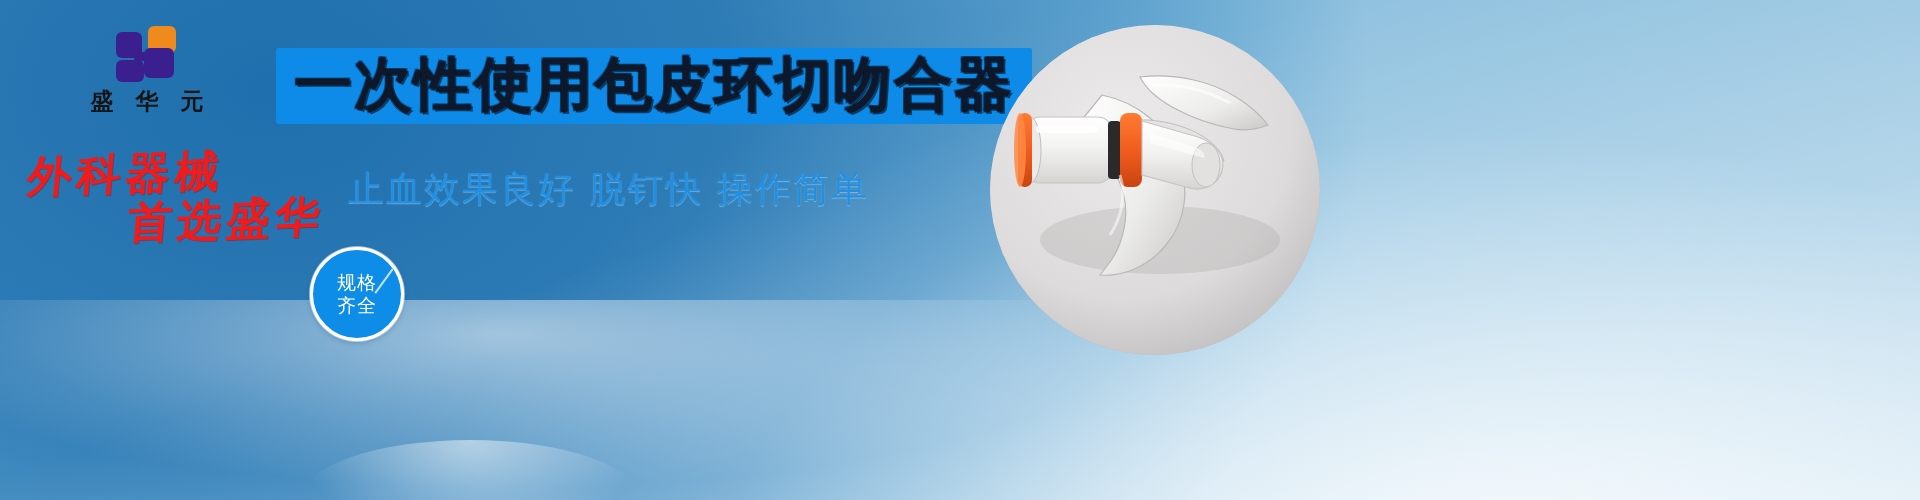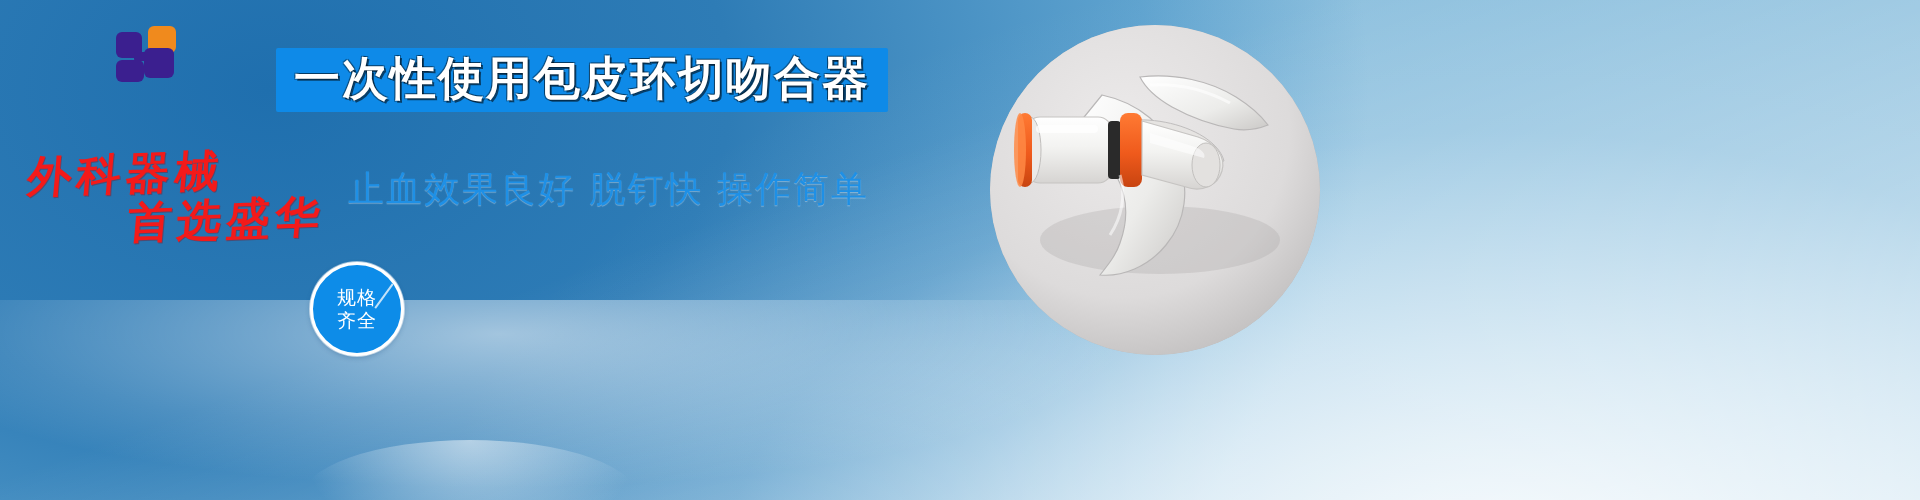--- a/index.html
+++ b/index.html
@@ -68,42 +68,42 @@
 
   
   #title-bar {
     position:absolute; left:276px; top:48px;
     background:#0e8ae8;
     padding:6px 18px 9px 18px;
     border-radius:2px;
   }
   #title-bar .title-text {
     font-family:"DejaVu Sans","Liberation Sans",sans-serif;
-    font-size:46px; font-weight:700; color:#ffffff;
+    font-size:58px; font-weight:700; color:#0f172a;
     letter-spacing:2px; line-height:1.06;
     white-space:nowrap;
     text-shadow:2px 2px 0 rgba(0,0,0,0.55), -1px -1px 0 rgba(0,0,0,0.35),
                 1px -1px 0 rgba(0,0,0,0.35), -1px 1px 0 rgba(0,0,0,0.35);
   }
 
   
   #subtitle {
     position:absolute; left:348px; top:165px;
     font-family:"DejaVu Sans","Liberation Sans",sans-serif;
     font-size:36px; font-weight:400;
     color:#1e90e6;
     letter-spacing:2px;
     white-space:nowrap;
     text-shadow:0 1px 1px rgba(255,255,255,0.35);
     text-align:right;
   }
 
   
   #features {
-    position:absolute; left:310px; top:262px;
+    position:absolute; left:310px; top:247px;
     display:flex; gap:24px;
   }
   .feat {
     position:relative;
     width:94px; height:94px;
     border-radius:50%;
     background:#0d8ce8;
     border:3px solid #ffffff;
     box-shadow:0 0 0 1px rgba(255,255,255,0.55), 0 2px 5px rgba(10,60,110,0.25);
     display:flex; flex-direction:column;
@@ -156,20 +156,21 @@
   <div class="bottom-arc"></div>
 
   <div id="logo-block">
     <div class="logo-mark">
       <span class="lm lm-tl"></span>
       <span class="lm lm-tr"></span>
       <span class="lm lm-bar"></span>
       <span class="lm lm-br"></span>
       <span class="lm lm-bl"></span>
     </div>
+    <div class="logo-name">盛 华 元</div>
   </div>
 
   <div id="calligraphy">
     <span class="line1">外科器械</span>
     <span class="line2">首选盛华</span>
   </div>
 
   <div id="title-bar">
     <div class="title-text">一次性使用包皮环切吻合器</div>
   </div>

